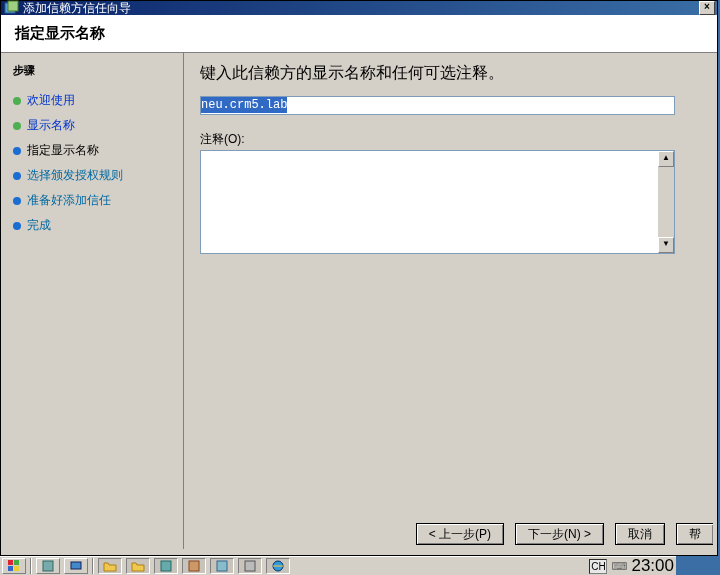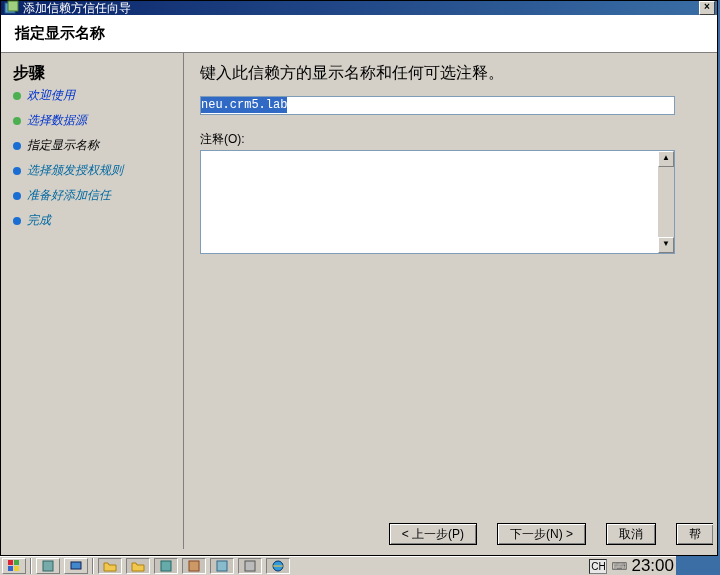--- a/index.html
+++ b/index.html
@@ -67,30 +67,29 @@
     display: flex;
     height: calc(100% - 20px - 38px);
   }
   .sidebar {
     width: 183px;
     padding: 10px 12px;
     border-right: 1px solid #808080;
   }
   .sidebar-title {
     font-weight: bold;
-    margin-bottom: 3px;
-    font-size: 16px;
+    margin-bottom: 14px;
+    font-size: 11px;
   }
   .step {
     display: flex;
     align-items: center;
     margin-bottom: 8px;
     font-size: 12px;
     cursor: pointer;
-    font-style: italic;
   }
   .step .bullet {
     width: 8px; height: 8px;
     border-radius: 50%;
     margin-right: 6px;
     flex-shrink: 0;
   }
   .bullet-done { background: #4caf50; }
   .bullet-current { background: #1a6dd2; }
   .bullet-future { background: #1a6dd2; }
@@ -164,21 +163,21 @@
     color: #000;
     position: absolute;
   }
   .sb-up { top: 0; }
   .sb-down { bottom: 0; }
   .button-row {
     position: absolute;
     bottom: 4px;
     right: 4px;
     display: flex;
-    gap: 20px;
+    gap: 11px;
     align-items: flex-end;
   }
   .btn {
     height: 22px;
     padding: 0 12px;
     background: #d4d0c8;
     border: 1px solid #000;
     box-shadow: inset 1px 1px 0 #fff, inset -1px -1px 0 #808080;
     font-size: 12px;
     cursor: pointer;
@@ -271,21 +270,21 @@
   <div class="content">
     <div class="sidebar">
       <div class="sidebar-title">步骤</div>
 
       <div class="step">
         <span class="bullet bullet-done"></span>
         <span class="step-link">欢迎使用</span>
       </div>
       <div class="step">
         <span class="bullet bullet-done"></span>
-        <span class="step-link">选择数据源</span>
+        <span class="step-link">显示名称</span>
       </div>
       <div class="step">
         <span class="bullet bullet-current"></span>
         <span class="step-current">指定显示名称</span>
       </div>
       <div class="step">
         <span class="bullet bullet-future"></span>
         <span class="step-future">选择颁发授权规则</span>
       </div>
       <div class="step">

